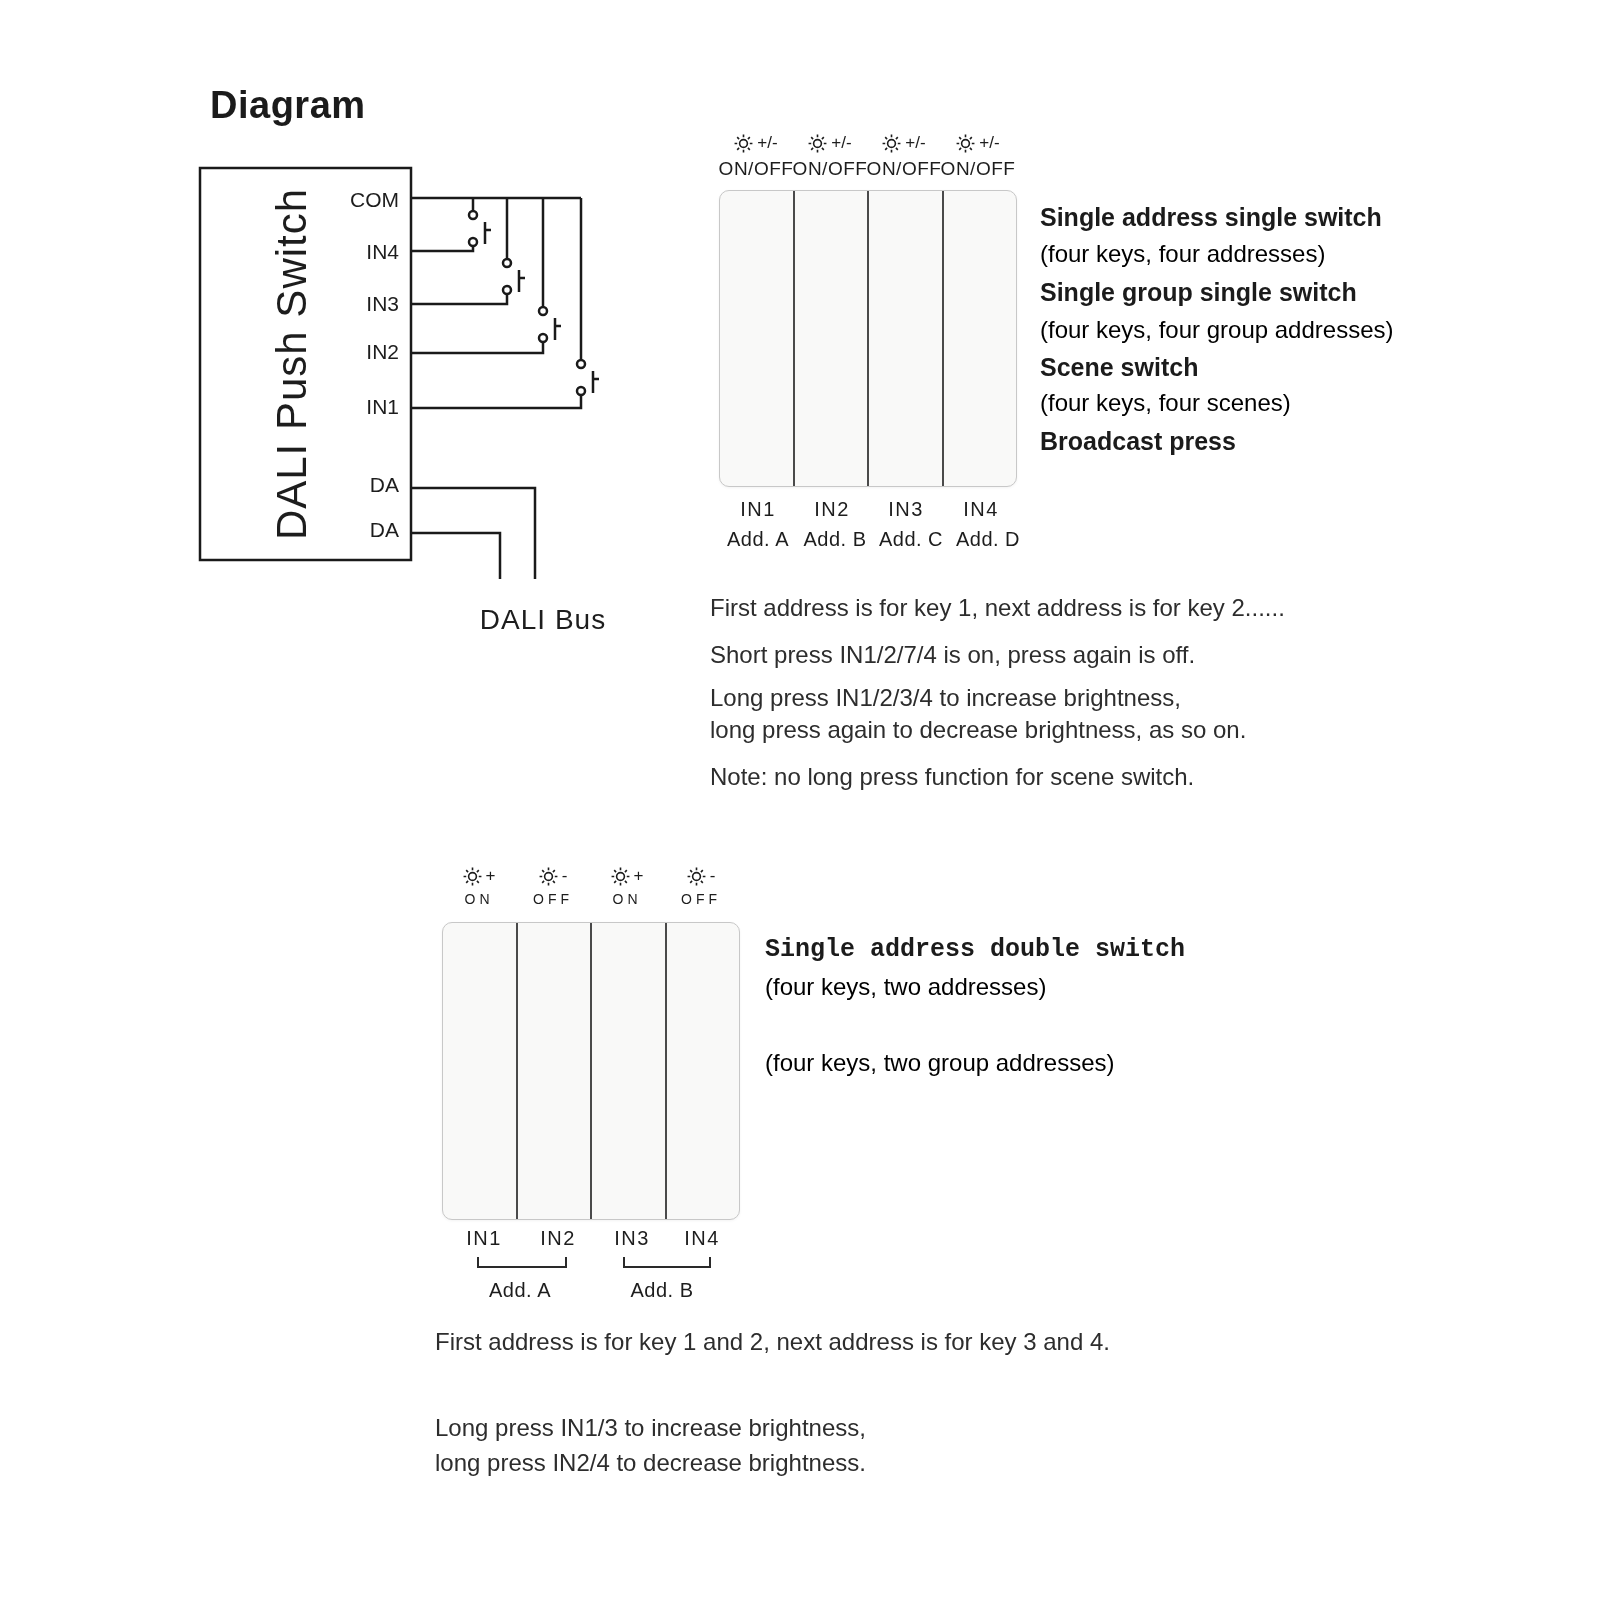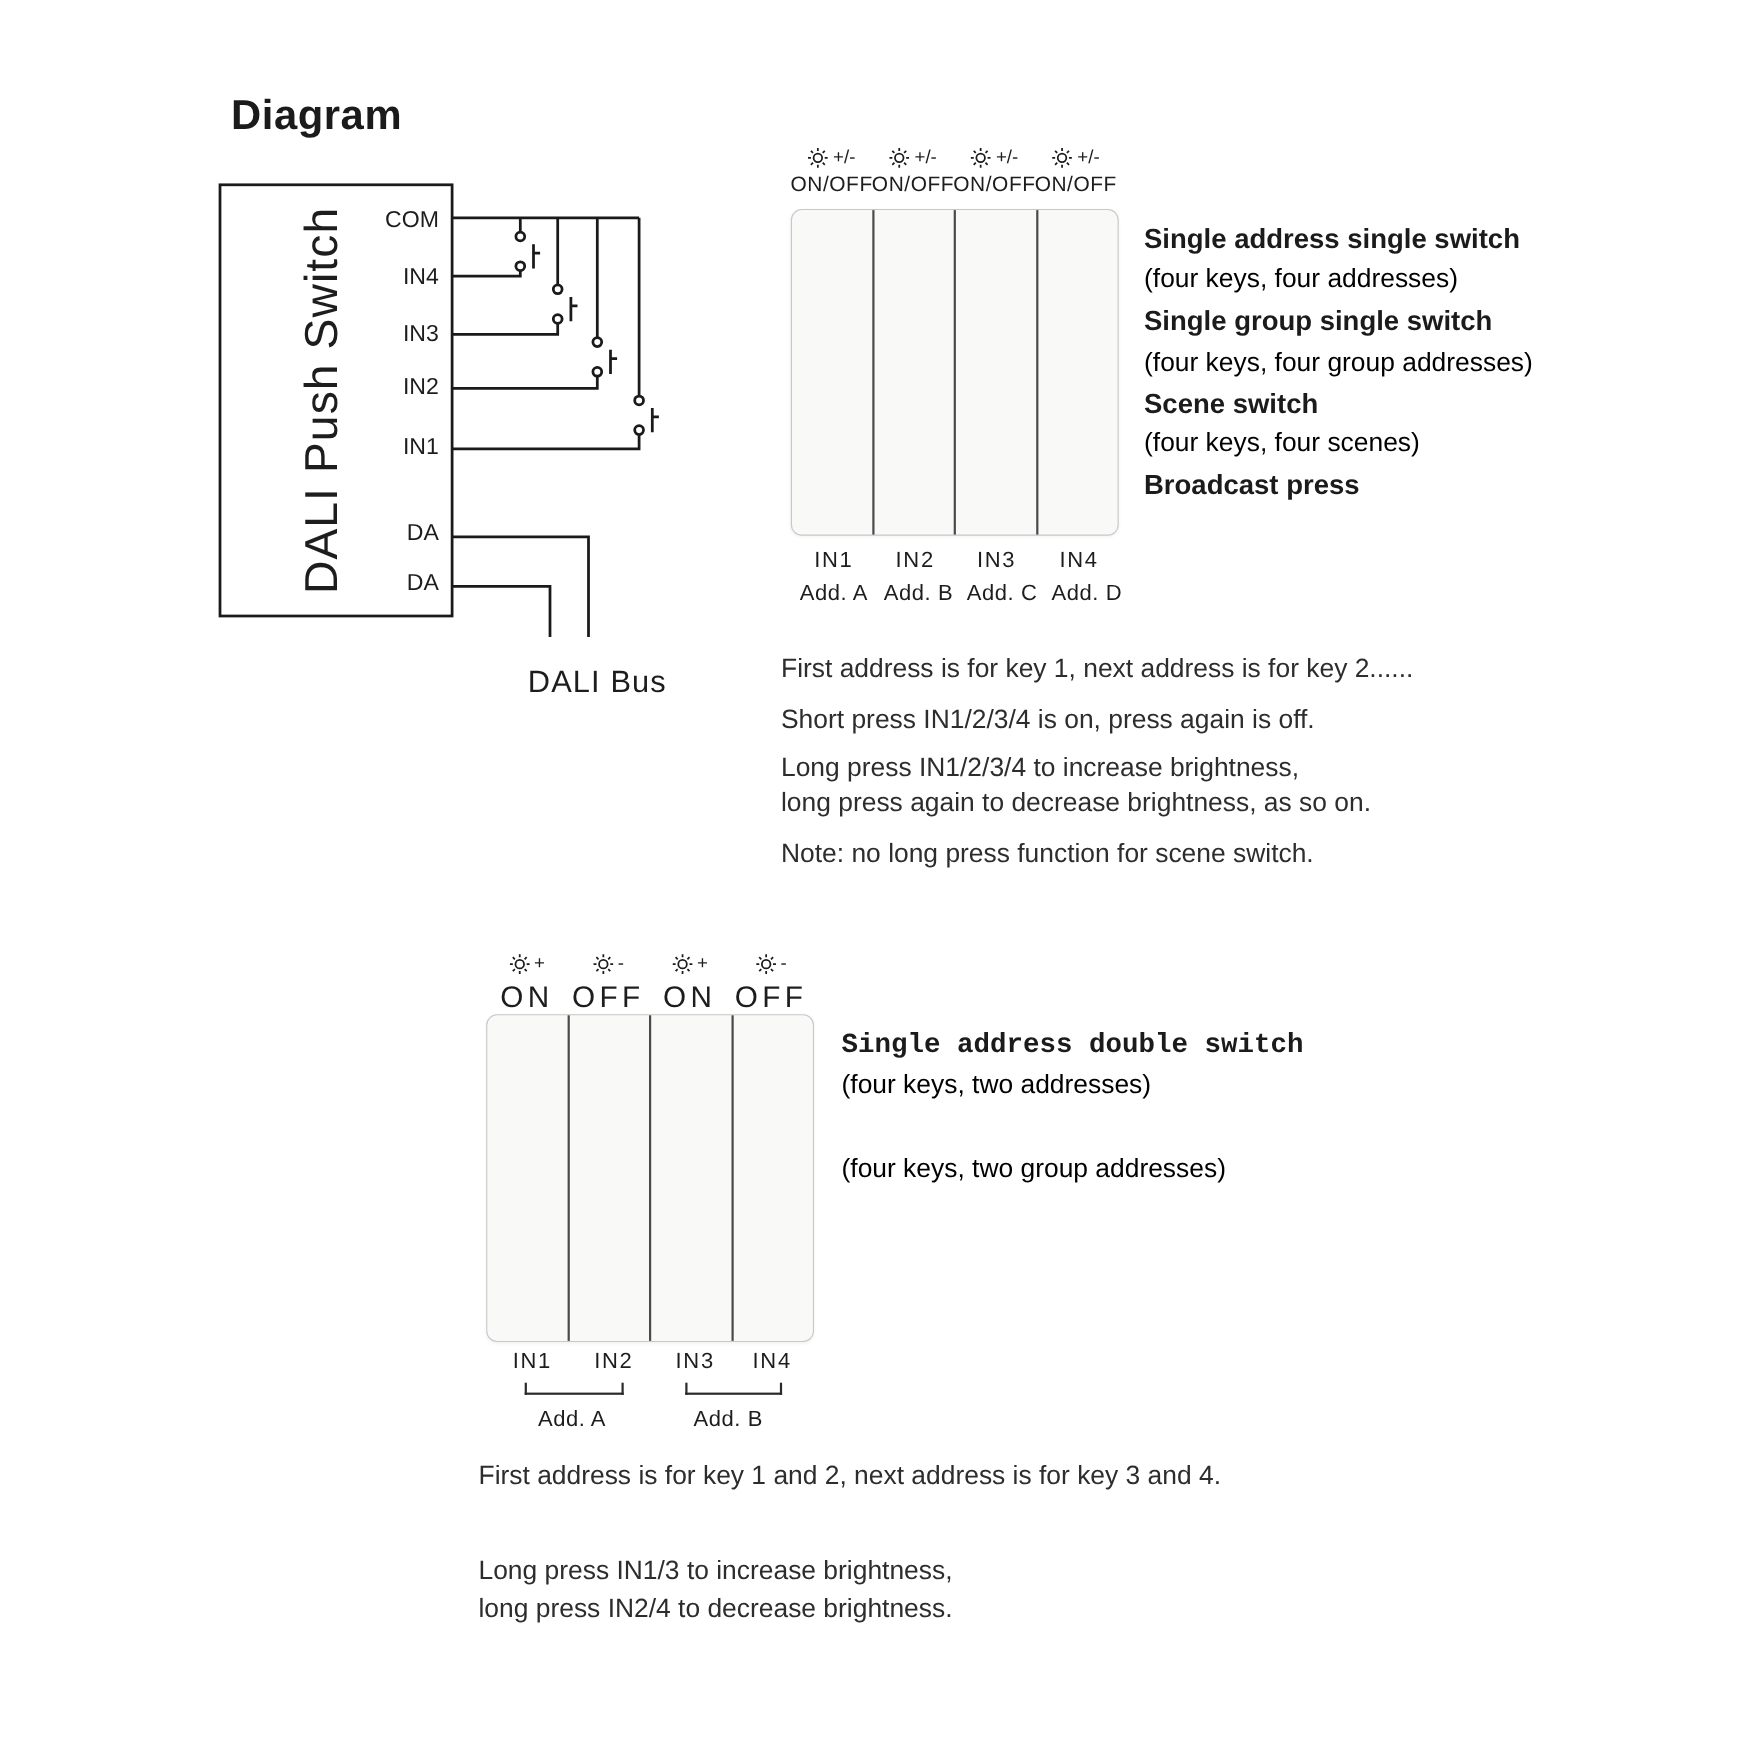--- a/index.html
+++ b/index.html
@@ -14,21 +14,21 @@
   .panel{background:#f9f9f8;border:1.5px solid #c8c8c8;border-radius:10px;display:flex;
          box-shadow:0 1px 3px rgba(0,0,0,0.05);}
   .panel .key{flex:1;}
   .panel .key + .key{border-left:2px solid #4a4a4a;}
   .key-header{width:80px;text-align:center;}
   .sun-row{display:flex;align-items:center;justify-content:center;gap:4px;height:20px;}
   .sun{width:19px;height:19px;display:inline-block;}
   .sun svg{display:block;}
   .sun-label{font-size:17px;color:#1d1d1d;}
   .onoff{font-size:19px;color:#1d1d1d;margin-top:5px;letter-spacing:0.5px;}
-  .onoff.wide{font-size:27px;letter-spacing:4px;}
+  .onoff.wide{font-size:14px;letter-spacing:4px;}
   .key-sub{width:80px;text-align:center;font-size:20px;color:#1d1d1d;letter-spacing:1.5px;}
   .key-sub.addr{letter-spacing:0.5px;}
   .bracket{border-left:2px solid #2a2a2a;border-right:2px solid #2a2a2a;
            border-bottom:2px solid #2a2a2a;height:9px;}
   .mode-name{font-size:25px;font-weight:700;color:#1b1b1b;height:32px;line-height:32px;white-space:nowrap;}
   .mode-detail{font-size:24px;color:#000000;height:32px;line-height:32px;white-space:nowrap;}
   .note{font-size:24px;color:#2d2d2d;height:30px;line-height:30px;white-space:nowrap;}
   svg .wire{stroke:#1a1a1a;stroke-width:2.5;fill:none;}
   svg .contact{stroke:#1a1a1a;stroke-width:2.5;fill:#ffffff;}
 </style>
@@ -166,21 +166,21 @@
 
   <div class="abs mode-name" style="left:1040px;top:201px;">Single address single switch</div>
   <div class="abs mode-detail" style="left:1040px;top:238px;">(four keys, four addresses)</div>
   <div class="abs mode-name" style="left:1040px;top:276px;">Single group single switch</div>
   <div class="abs mode-detail" style="left:1040px;top:314px;">(four keys, four group addresses)</div>
   <div class="abs mode-name" style="left:1040px;top:351px;">Scene switch</div>
   <div class="abs mode-detail" style="left:1040px;top:387px;">(four keys, four scenes)</div>
   <div class="abs mode-name" style="left:1040px;top:425px;">Broadcast press</div>
 
   <div class="abs note" style="left:710px;top:593px;">First address is for key 1, next address is for key 2......</div>
-  <div class="abs note" style="left:710px;top:640px;">Short press IN1/2/3/4 is on, press again is off.</div>
+  <div class="abs note" style="left:710px;top:640px;">Short press IN1/2/7/4 is on, press again is off.</div>
   <div class="abs note" style="left:710px;top:683px;">Long press IN1/2/3/4 to increase brightness,</div>
   <div class="abs note" style="left:710px;top:715px;">long press again to decrease brightness, as so on.</div>
   <div class="abs note" style="left:710px;top:762px;">Note: no long press function for scene switch.</div>
 
   <div class="abs panel" style="left:442px;top:922px;width:296px;height:296px;">
     <div class="key"></div>
     <div class="key"></div>
     <div class="key"></div>
     <div class="key"></div>
   </div>

